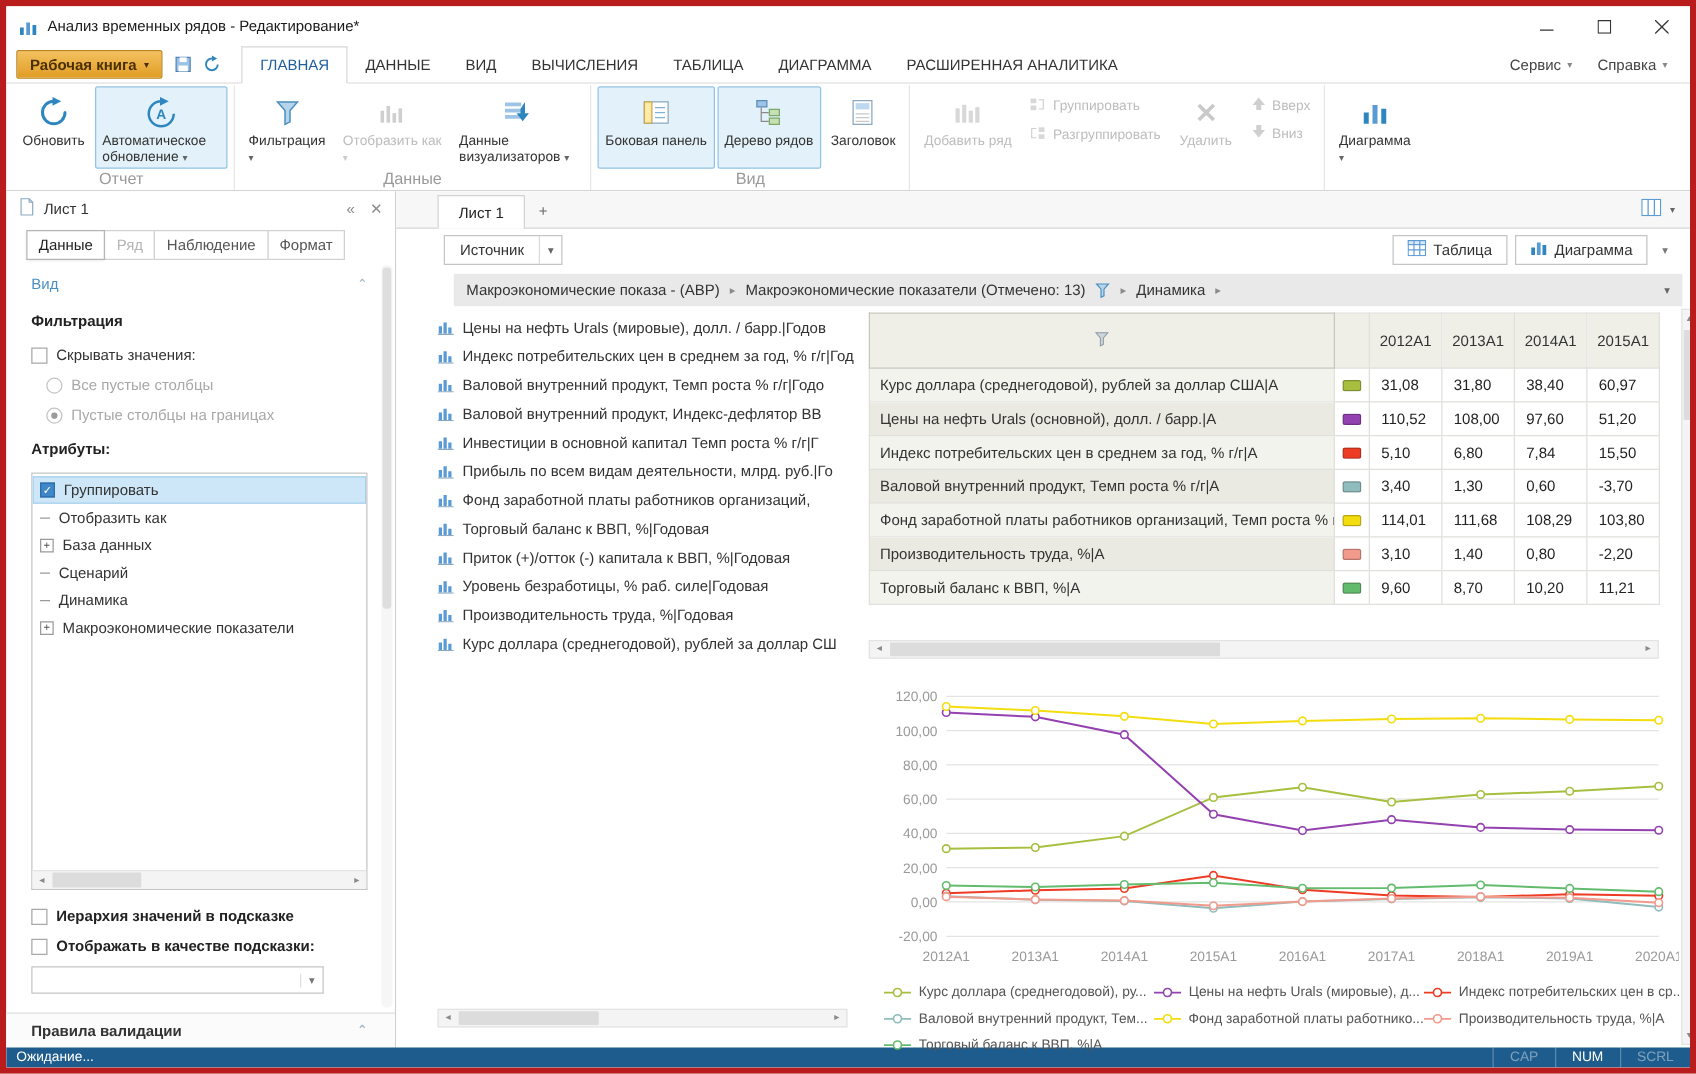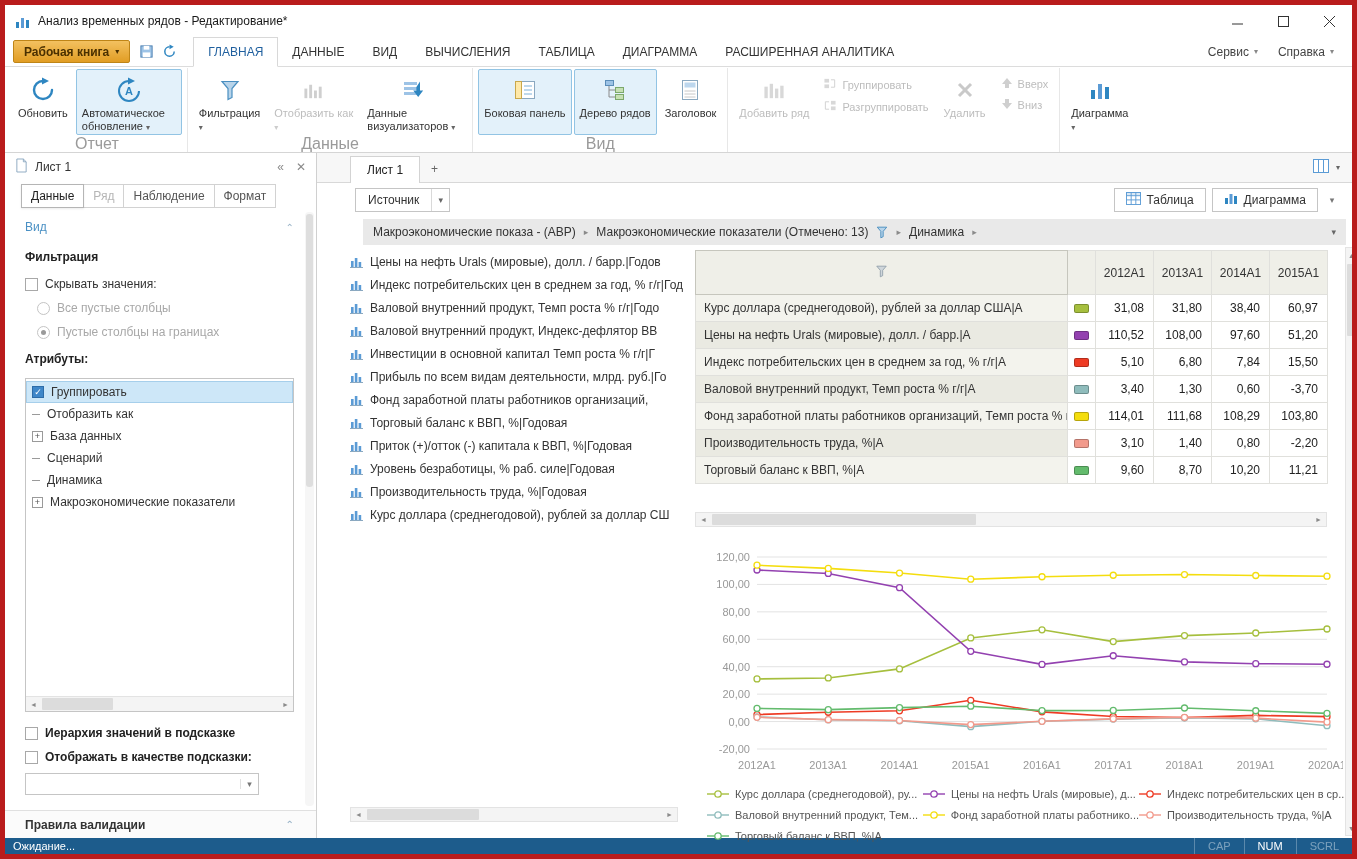--- a/index.html
+++ b/index.html
@@ -24,21 +24,21 @@
   .ribbon-tab.active { background:#fff; border:1px solid #d8d8d8; border-bottom:1px solid #fff; margin-bottom:-1px; color:#1f5f9e; }
   .tabbar-right { margin-left:auto; display:flex; align-items:center; gap:20px; padding-right:18px; }
   .top-menu { display:flex; align-items:center; gap:5px; color:#444; background:none; border:0; font-family:inherit; font-size:12px; }
   .top-menu .caret { font-size:8px; color:#888; }
 
   
   .ribbon { height:86px; flex:0 0 auto; display:flex; align-items:stretch; background:#fff; border-bottom:1px solid #d5d5d5; padding:1px 2px 0; }
   .rgroup { display:flex; flex-direction:column; padding:1px 5px 0; }
   .rgroup + .rgroup { border-left:1px solid #e7e7e7; }
   .rgroup-buttons { flex:1; display:flex; align-items:stretch; gap:2px; }
-  .rgroup-label { height:17px; text-align:center; font-size:16px; color:#9a9a9a; }
+  .rgroup-label { height:17px; text-align:center; font-size:13px; color:#9a9a9a; }
   .rbtn { display:flex; flex-direction:column; align-items:center; padding:5px 5px 1px; min-width:56px; max-width:106px; border:1px solid transparent; border-radius:2px; background:none; font-family:inherit; }
   .rbtn .icon { height:30px; display:flex; align-items:center; justify-content:center; }
   .rbtn .lbl { font-size:11px; color:#333; text-align:left; line-height:1.2; margin-top:2px; }
   .rbtn.active { background:#e3f1fa; border-color:#92c4e4; }
   .rbtn.disabled .lbl { color:#bdbdbd; }
   .caret { font-size:8px; color:#666; }
   .rbtn.disabled .caret { color:#ccc; }
   .rcol { display:flex; flex-direction:column; justify-content:flex-start; gap:3px; padding-top:6px; }
   .rsmall { display:flex; align-items:center; gap:5px; font-size:11px; padding:2px 6px; background:none; border:0; font-family:inherit; color:#333; }
   .rsmall.disabled { color:#bdbdbd; }
@@ -109,21 +109,21 @@
   .data-table { border-collapse:collapse; table-layout:fixed; width:632px; flex:0 0 auto; }
   .data-table th, .data-table td { border:1px solid #e0e0dc; overflow:hidden; white-space:nowrap; }
   .data-table thead th { background:#efefe8; height:44px; font-weight:normal; font-size:12px; color:#333; }
   th.name-h { width:372px; background:#e9e9e1; border:1px solid #c6c6bd; }
   th.color-h { width:28px; }
   th.year-h { width:58px; text-align:center; }
   td.name { background:#f3f3ed; padding:0 8px; height:27px; font-size:12px; }
   tr.alt td.name { background:#eaeae2; }
   td.swatch-cell { text-align:center; background:#fff; }
   .swatch { display:inline-block; width:15px; height:9px; border-radius:2px; border:1px solid rgba(0,0,0,.25); vertical-align:middle; }
-  td.num { text-align:right; padding:0 9px; background:#fff; font-size:12px; color:#222; }
+  td.num { padding:0 9px; background:#fff; font-size:12px; color:#222; }
 
   .hscroll { height:15px; display:flex; align-items:stretch; background:#f4f4f4; border:1px solid #e3e3e3; }
   .hs-arrow { width:15px; display:flex; align-items:center; justify-content:center; font-size:7px; color:#8a8a8a; }
   .hs-track { flex:1; position:relative; }
   .hs-thumb { position:absolute; top:1px; bottom:1px; left:1px; background:#dcdcdc; border-radius:1px; }
   .table-hscroll { width:632px; margin-top:28px; flex:0 0 auto; }
   .attr-list .hscroll { border:0; border-top:1px solid #e3e3e3; flex:0 0 auto; }
 
   .chart-wrap { margin-top:18px; flex:0 0 auto; }
   .legend { display:grid; grid-template-columns:repeat(3, 216px); row-gap:9px; padding:8px 0 0 12px; font-size:11px; color:#555; }
@@ -705,21 +705,21 @@
             <tbody>
                 <tr>
                   <td class="name">Курс доллара (среднегодовой), рублей за доллар США|A</td>
                   <td class="swatch-cell"><span class="swatch" style="background: rgb(166, 191, 62);"></span></td>
                   <td class="num">31,08</td>
                   <td class="num">31,80</td>
                   <td class="num">38,40</td>
                   <td class="num">60,97</td>
                 </tr>
                 <tr class="alt">
-                  <td class="name">Цены на нефть Urals (мировые), долл. / барр.|A</td>
+                  <td class="name">Цены на нефть Urals (основной), долл. / барр.|A</td>
                   <td class="swatch-cell"><span class="swatch" style="background: rgb(147, 65, 176);"></span></td>
                   <td class="num">110,52</td>
                   <td class="num">108,00</td>
                   <td class="num">97,60</td>
                   <td class="num">51,20</td>
                 </tr>
                 <tr>
                   <td class="name">Индекс  потребительских цен в среднем за год, % г/г|A</td>
                   <td class="swatch-cell"><span class="swatch" style="background: rgb(238, 59, 36);"></span></td>
                   <td class="num">5,10</td>

